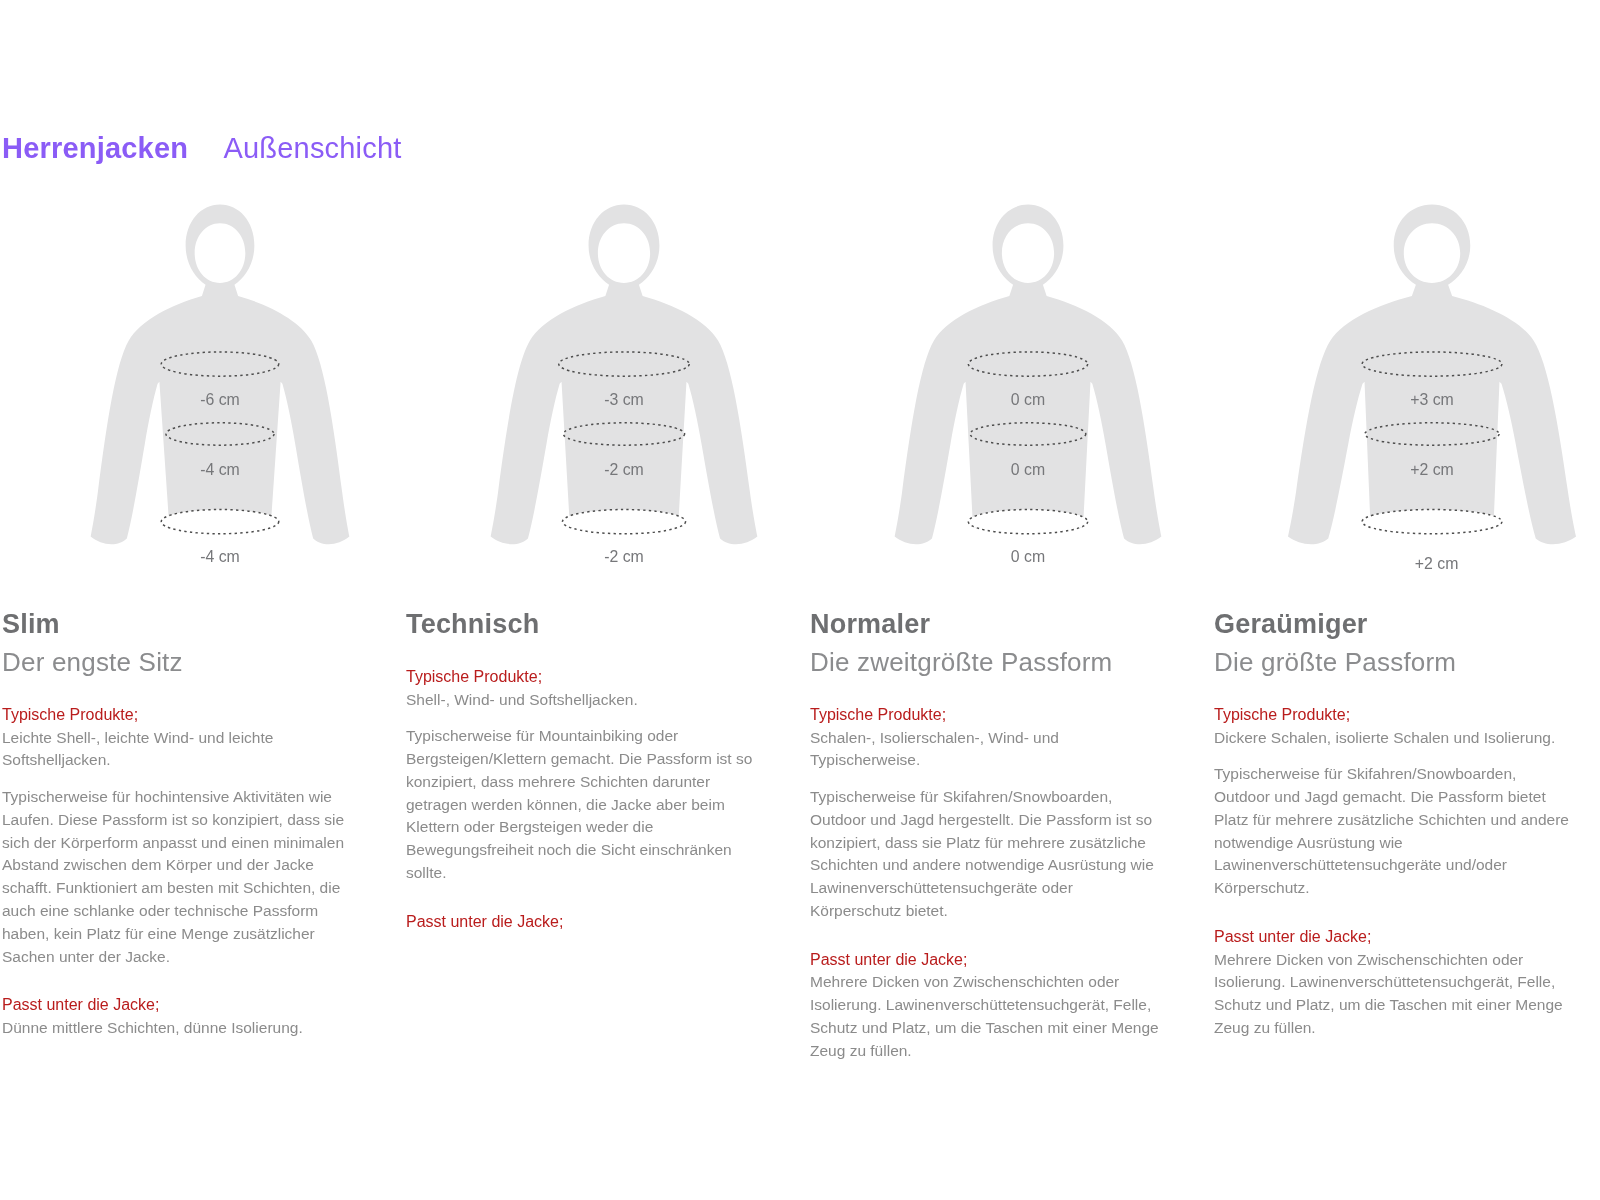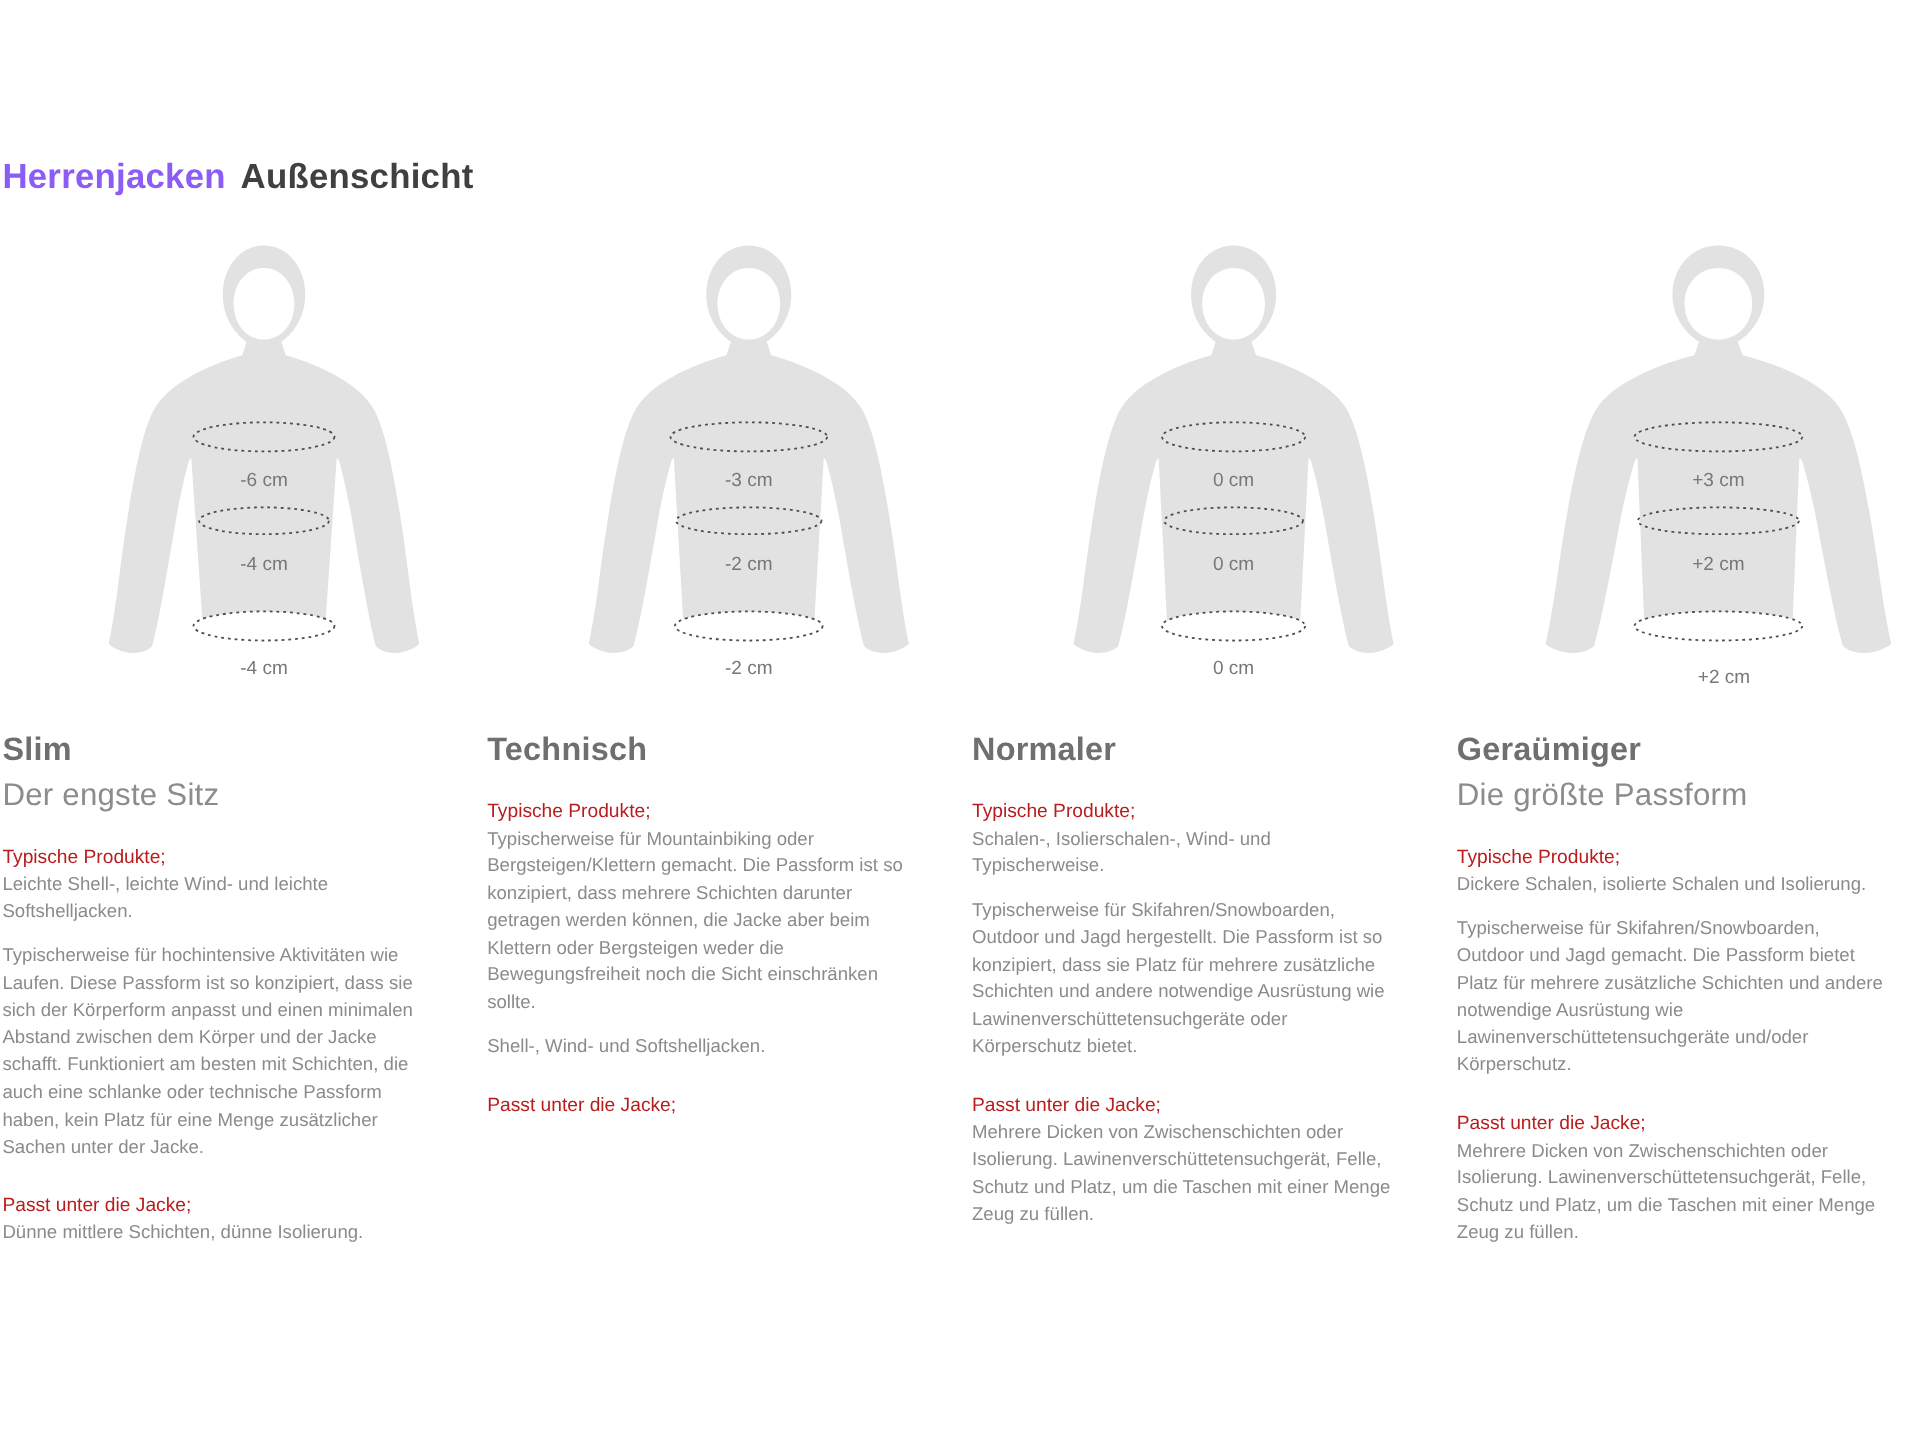--- a/index.html
+++ b/index.html
@@ -15,21 +15,21 @@
   .page {
     padding: 132px 28px 0 2px;
   }
   .page-title {
     font-size: 29px;
     color: #2d2d2d;
     margin-bottom: 34px;
     letter-spacing: 0.2px;
   }
   .page-title .t-bold   { font-weight: bold; color: #8b5cf6; }
-  .page-title .t-normal { font-weight: bold; color: #404040; margin-left: 4px; }
+  .page-title .t-normal { font-weight: normal; color: #8b5cf6; margin-left: 27px; }
 
   .columns {
     display: grid;
     grid-template-columns: repeat(4, 1fr);
     column-gap: 46px;
   }
   .col { min-width: 0; }
 
   .figure-wrap {
     position: relative;
@@ -122,38 +122,39 @@
           <ellipse class="dotted-ellipse" cx="150" cy="177" rx="70" ry="13"></ellipse>
           <ellipse class="dotted-ellipse" cx="150" cy="252" rx="65" ry="12"></ellipse>
           <ellipse class="dotted-ellipse hem" cx="150" cy="346" rx="66" ry="13"></ellipse>
           <text class="measure-label" x="150" y="221" text-anchor="middle">-3 cm</text>
           <text class="measure-label" x="150" y="296" text-anchor="middle">-2 cm</text>
           <text class="measure-label" x="150" y="389" text-anchor="middle">-2 cm</text>
         </svg>
       </div>
       <div class="fit-name">Technisch</div>
       <div class="section-label">Typische Produkte;</div>
+      <div class="section-text">Shell-, Wind- und Softshelljacken.</div>
       <div class="section-text">Typischerweise für Mountainbiking oder Bergsteigen/Klettern gemacht. Die Passform ist so konzipiert, dass mehrere Schichten darunter getragen werden können, die Jacke aber beim Klettern oder Bergsteigen weder die Bewegungsfreiheit noch die Sicht einschränken sollte.</div>
-      <div class="section-text">Shell-, Wind- und Softshelljacken.</div>
       <div class="section-label">Passt unter die Jacke;</div>
     </div>
 
     <div class="col">
       <div class="figure-wrap">
         <svg width="280" height="373" viewBox="0 0 300 400">
           <path class="jacket-body" d="M150,6 C129,6 112,24 112,50 C112,69 122,84 134,92 L130,104 C97,113 62,130 49,152 C35,176 25,238 15,314 C12,336 9,352 7,362 C19,372 38,373 47,364 C53,342 60,302 67,262 C71,238 76,215 81,198 L83,196 L91,352 C91,352 120,356 150,356 C180,356 209,352 209,352 L217,196 L219,198 C224,215 229,238 233,262 C240,302 247,342 253,364 C262,373 281,372 293,362 C291,352 288,336 285,314 C275,238 265,176 251,152 C238,130 203,113 170,104 L166,92 C178,84 188,69 188,50 C188,24 171,6 150,6 Z M150,26 C166,26 178,40 178,58 C178,76 166,90 150,90 C134,90 122,76 122,58 C122,40 134,26 150,26 Z"></path>
           <ellipse class="dotted-ellipse" cx="150" cy="177" rx="64" ry="13"></ellipse>
           <ellipse class="dotted-ellipse" cx="150" cy="252" rx="62" ry="12"></ellipse>
           <ellipse class="dotted-ellipse hem" cx="150" cy="346" rx="64" ry="13"></ellipse>
           <text class="measure-label" x="150" y="221" text-anchor="middle">0 cm</text>
           <text class="measure-label" x="150" y="296" text-anchor="middle">0 cm</text>
           <text class="measure-label" x="150" y="389" text-anchor="middle">0 cm</text>
         </svg>
       </div>
       <div class="fit-name">Normaler</div>
+      <div class="fit-subtitle">Die zweitgrößte Passform</div>
       <div class="section-label">Typische Produkte;</div>
       <div class="section-text">Schalen-, Isolierschalen-, Wind- und Typischerweise.</div>
       <div class="section-text">Typischerweise für Skifahren/Snowboarden, Outdoor und Jagd hergestellt. Die Passform ist so konzipiert, dass sie Platz für mehrere zusätzliche Schichten und andere notwendige Ausrüstung wie Lawinenverschüttetensuchgeräte oder Körperschutz bietet.</div>
       <div class="section-label">Passt unter die Jacke;</div>
       <div class="section-text">Mehrere Dicken von Zwischenschichten oder Isolierung. Lawinenverschüttetensuchgerät, Felle, Schutz und Platz, um die Taschen mit einer Menge Zeug zu füllen.</div>
     </div>
 
     <div class="col">
       <div class="figure-wrap">
         <svg width="280" height="373" viewBox="0 0 300 400">

